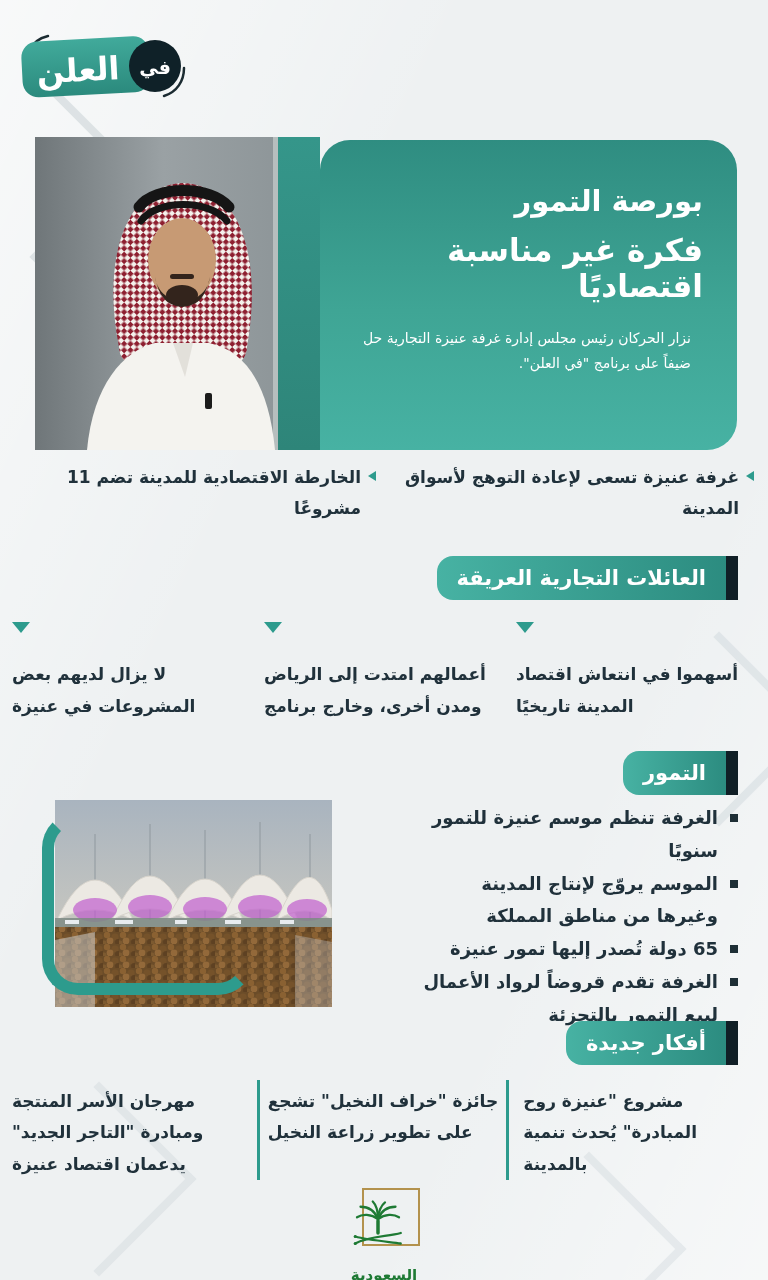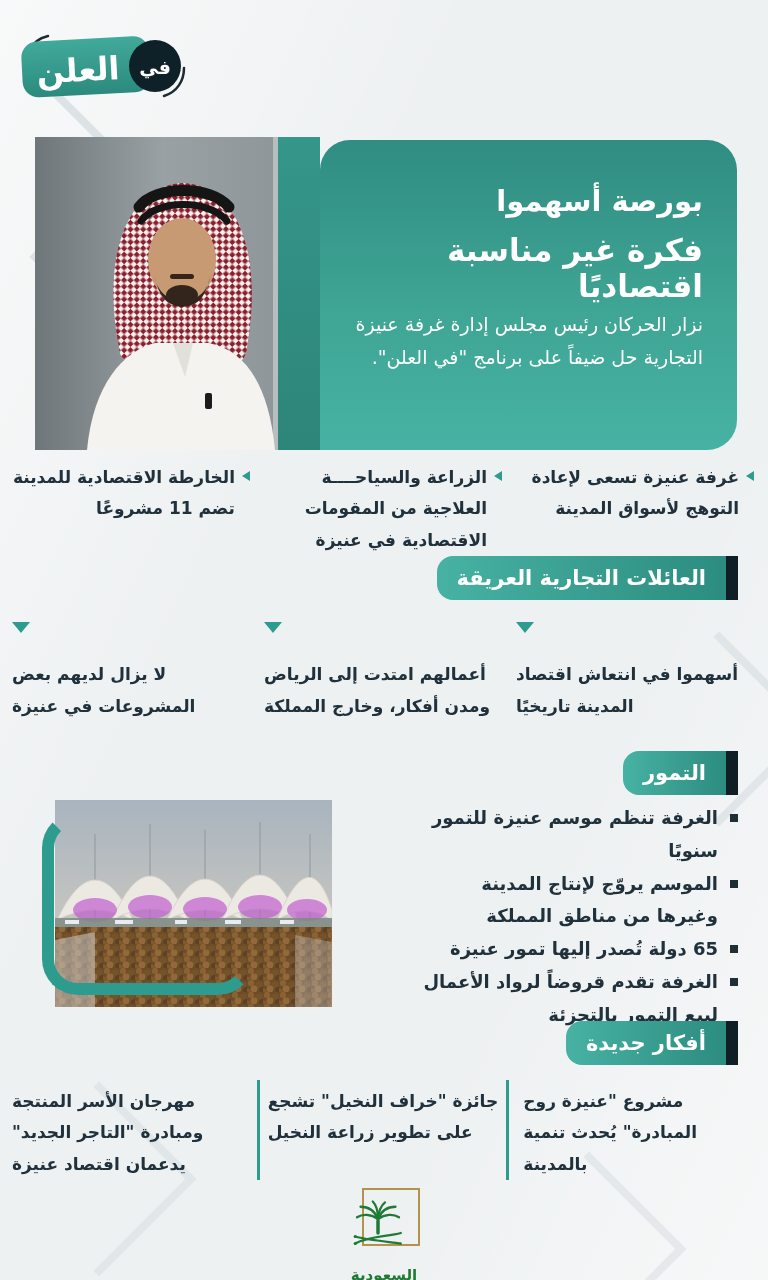--- a/index.html
+++ b/index.html
@@ -14,22 +14,22 @@
 
   
   .logo{top:24px;left:14px;width:176px;height:84px;}
   .logo svg{width:100%;height:100%;}
 
   
   .hero{top:140px;right:31px;width:417px;height:310px;border-radius:30px 30px 30px 0;
     background:linear-gradient(180deg,#2f8d81 0%,#3fa595 55%,#47b2a3 100%);
     box-sizing:border-box;padding:44px 34px 0 22px;color:#fff;text-align:right;}
   .hero-title{font-size:29px;font-weight:700;margin:0 0 14px;}
-  .hero-sub{font-size:31px;font-weight:700;margin:0 0 4px;}
-  .hero-desc{font-size:19px;font-weight:400;line-height:1.75;margin:0;}
+  .hero-sub{font-size:31px;font-weight:700;margin:0 0 22px;}
+  .hero-desc{font-size:14px;font-weight:400;line-height:1.75;margin:12px;}
 
   .portrait{top:137px;left:35px;width:285px;height:313px;}
   .portrait svg{width:100%;height:100%;display:block;}
 
   
   .triple{top:0;right:14px;left:12px;display:flex;gap:14px;}
   .triple .col{flex:1;color:#20313b;font-size:17px;font-weight:700;line-height:1.85;}
   .row1{top:462px;}
   .h-item{display:flex;gap:7px;text-align:right;justify-content:flex-end;}
   .tri-l{flex:none;width:0;height:0;margin-top:9px;
@@ -91,21 +91,21 @@
       <g transform="rotate(-3 88 44)">
         <rect x="8" y="14" width="128" height="56" rx="16" fill="url(#lg)"></rect>
         <text x="64" y="56" font-size="32" font-weight="bold" fill="#ffffff" text-anchor="middle">العلن</text>
       </g>
       <circle cx="141" cy="42" r="26" fill="#0f2128"></circle>
       <text x="141" y="50" font-size="19" font-weight="bold" fill="#ffffff" text-anchor="middle">في</text>
     </svg>
   </div>
 
   <div class="z hero">
-    <p class="hero-title">بورصة أسهموا</p>
+    <p class="hero-title">بورصة التمور</p>
     <p class="hero-sub">فكرة غير مناسبة اقتصاديًا</p>
     <p class="hero-desc">نزار الحركان رئيس مجلس إدارة غرفة عنيزة التجارية حل ضيفاً على برنامج "في العلن".</p>
   </div>
 
   <div class="z portrait">
     <svg viewBox="0 0 285 313" preserveAspectRatio="none">
       <defs>
         <linearGradient id="pg" x1="0" y1="0" x2="1" y2="0">
           <stop offset="0" stop-color="#6f7679"></stop>
             <stop offset="0.45" stop-color="#9aa1a4"></stop>
@@ -137,41 +137,37 @@
     </svg>
   </div>
 
   <div class="z triple row1">
     <div class="col h-item">
       <span class="tri-l"></span>
       <span>غرفة عنيزة تسعى لإعادة التوهج لأسواق المدينة</span>
     </div>
     <div class="col h-item">
       <span class="tri-l"></span>
-      <span>الزراعة والسياحــــة العلاجية من المقومات الاقتصادية في عنيزة</span>
-    </div>
-    <div class="col h-item">
-      <span class="tri-l"></span>
       <span>الخارطة الاقتصادية للمدينة تضم 11 مشروعًا</span>
     </div>
   </div>
 
   <div class="secbar bar-families">
     <span class="accent"></span>
     <span class="pill">العائلات التجارية العريقة</span>
   </div>
 
   <div class="z triple row2">
     <div class="col v-item">
       <span class="tri-d"></span>
       <div>أسهموا في انتعاش اقتصاد المدينة تاريخيًا</div>
     </div>
     <div class="col v-item">
       <span class="tri-d"></span>
-      <div>أعمالهم امتدت إلى الرياض ومدن أفكار، وخارج المملكة</div>
+      <div>أعمالهم امتدت إلى الرياض ومدن أخرى، وخارج برنامج</div>
     </div>
     <div class="col v-item">
       <span class="tri-d"></span>
       <div>لا يزال لديهم بعض المشروعات في عنيزة</div>
     </div>
   </div>
 
   <div class="secbar bar-dates">
     <span class="accent"></span>
     <span class="pill">التمور</span>

